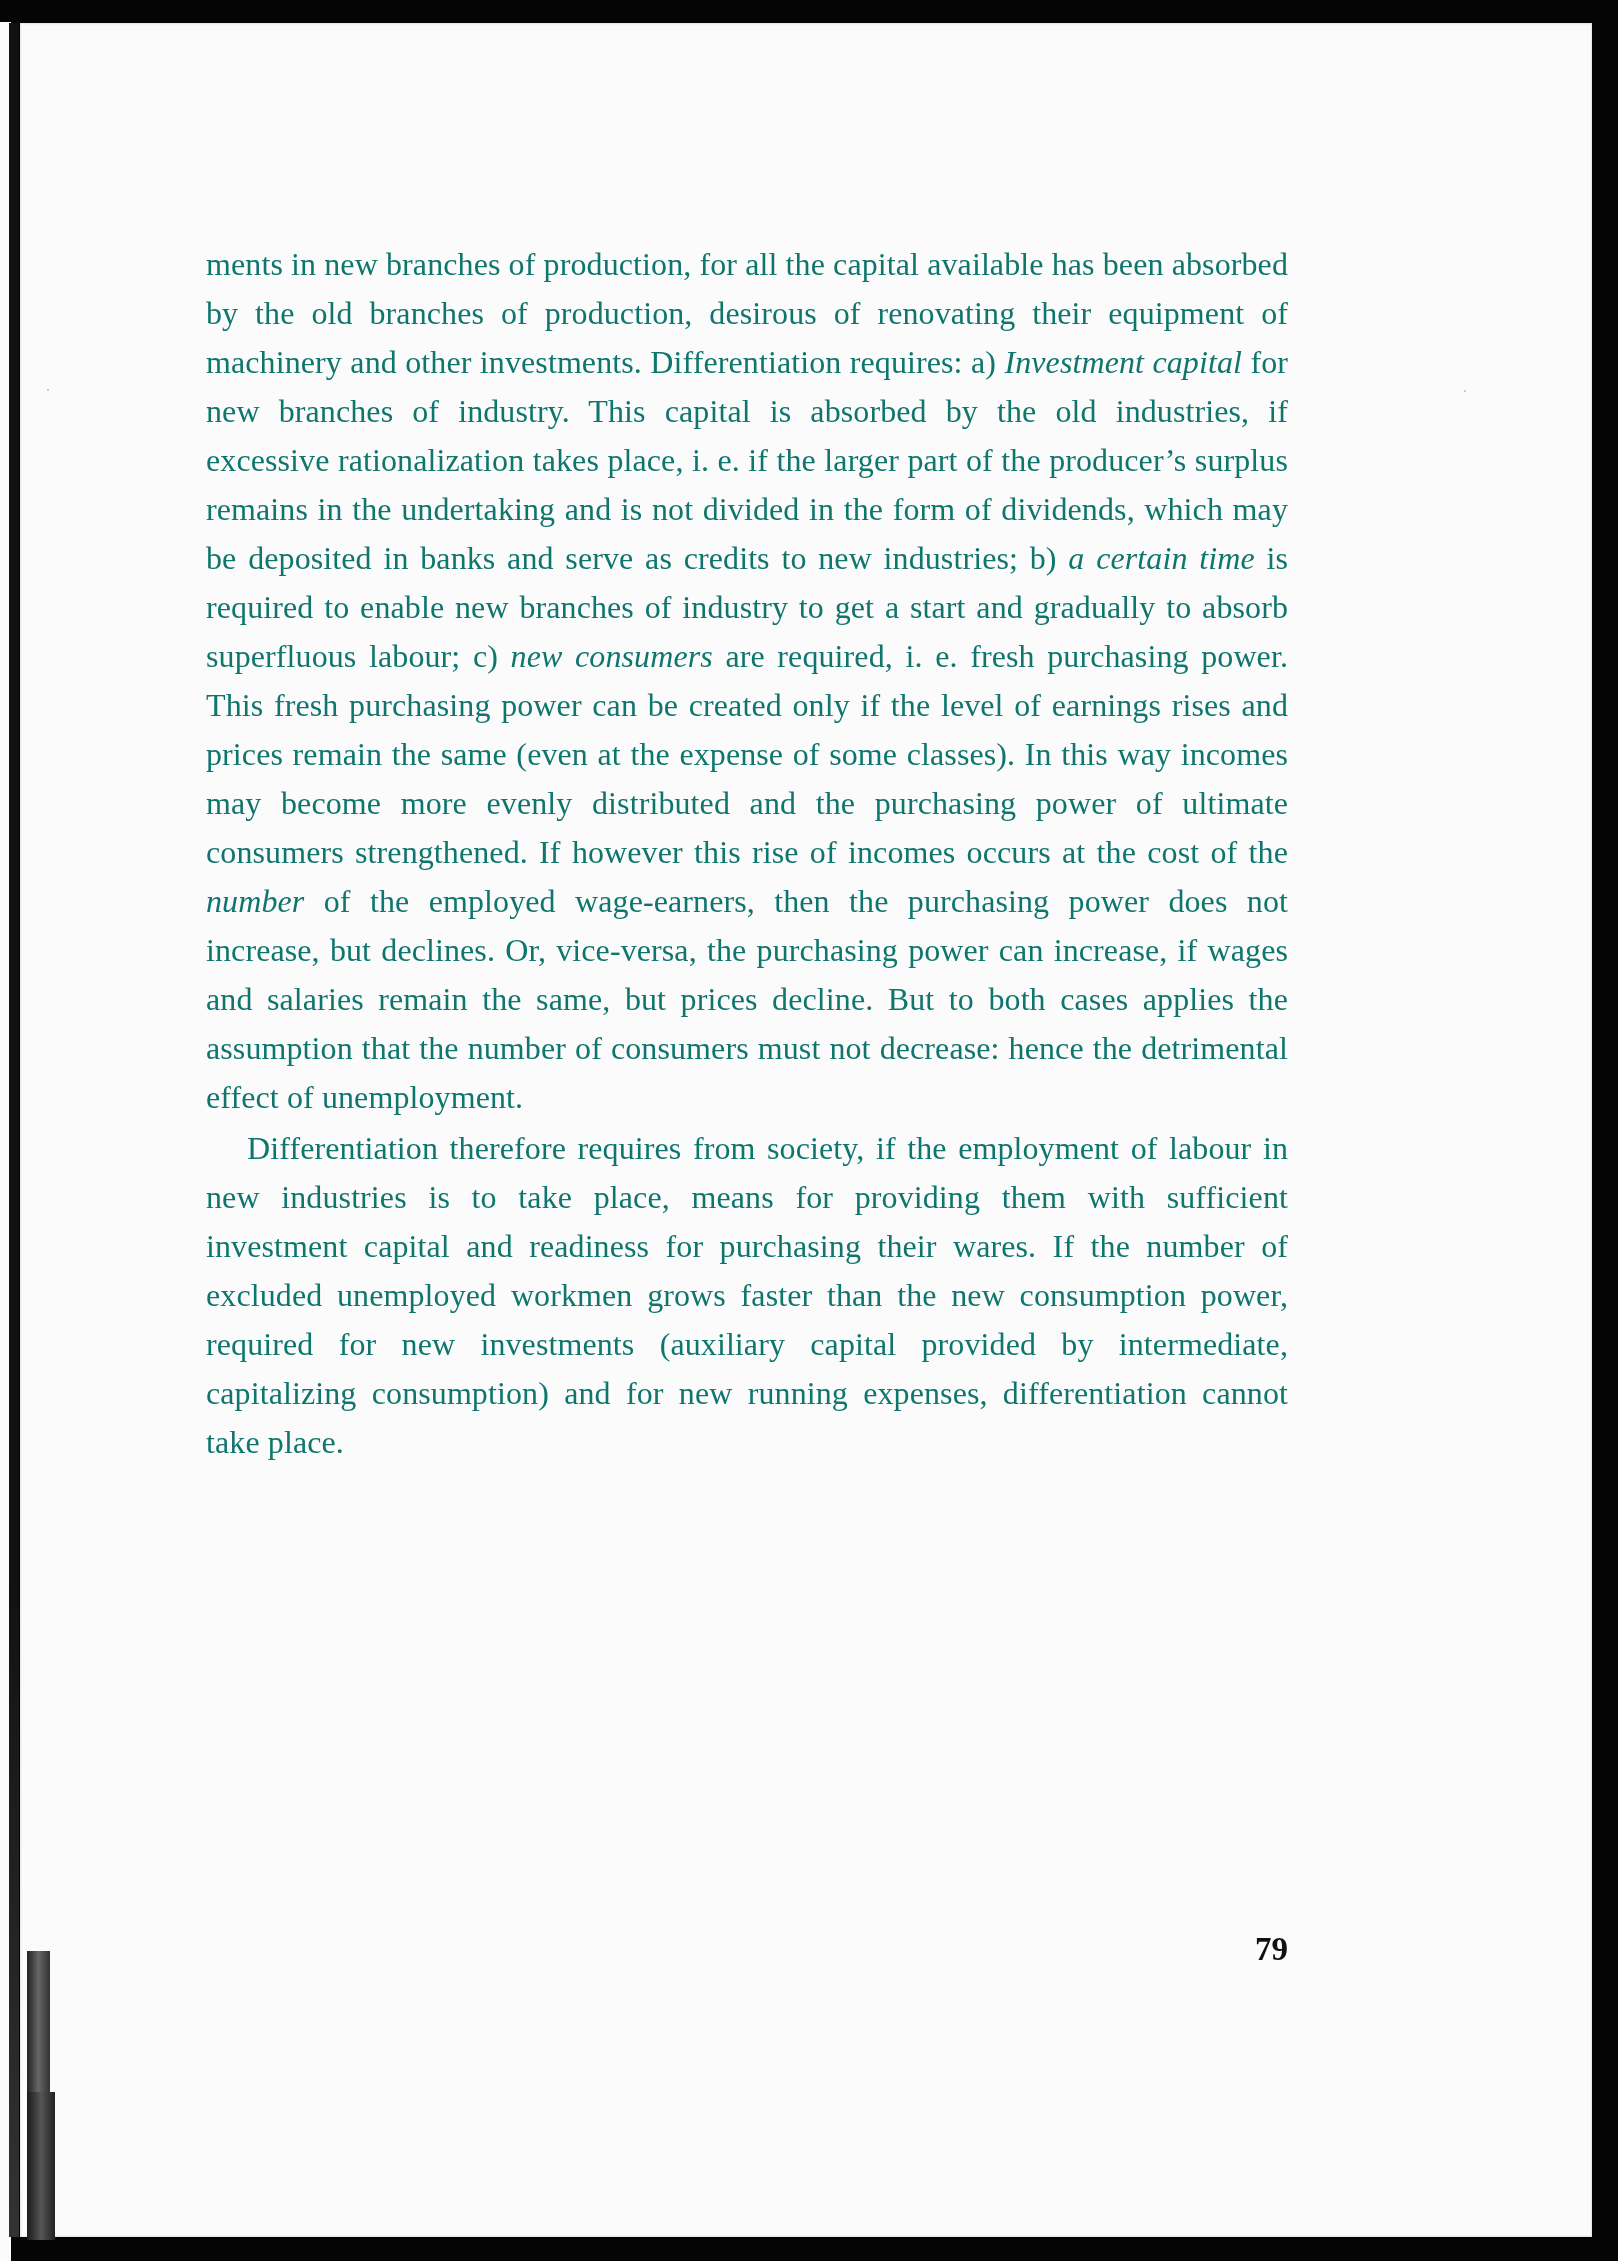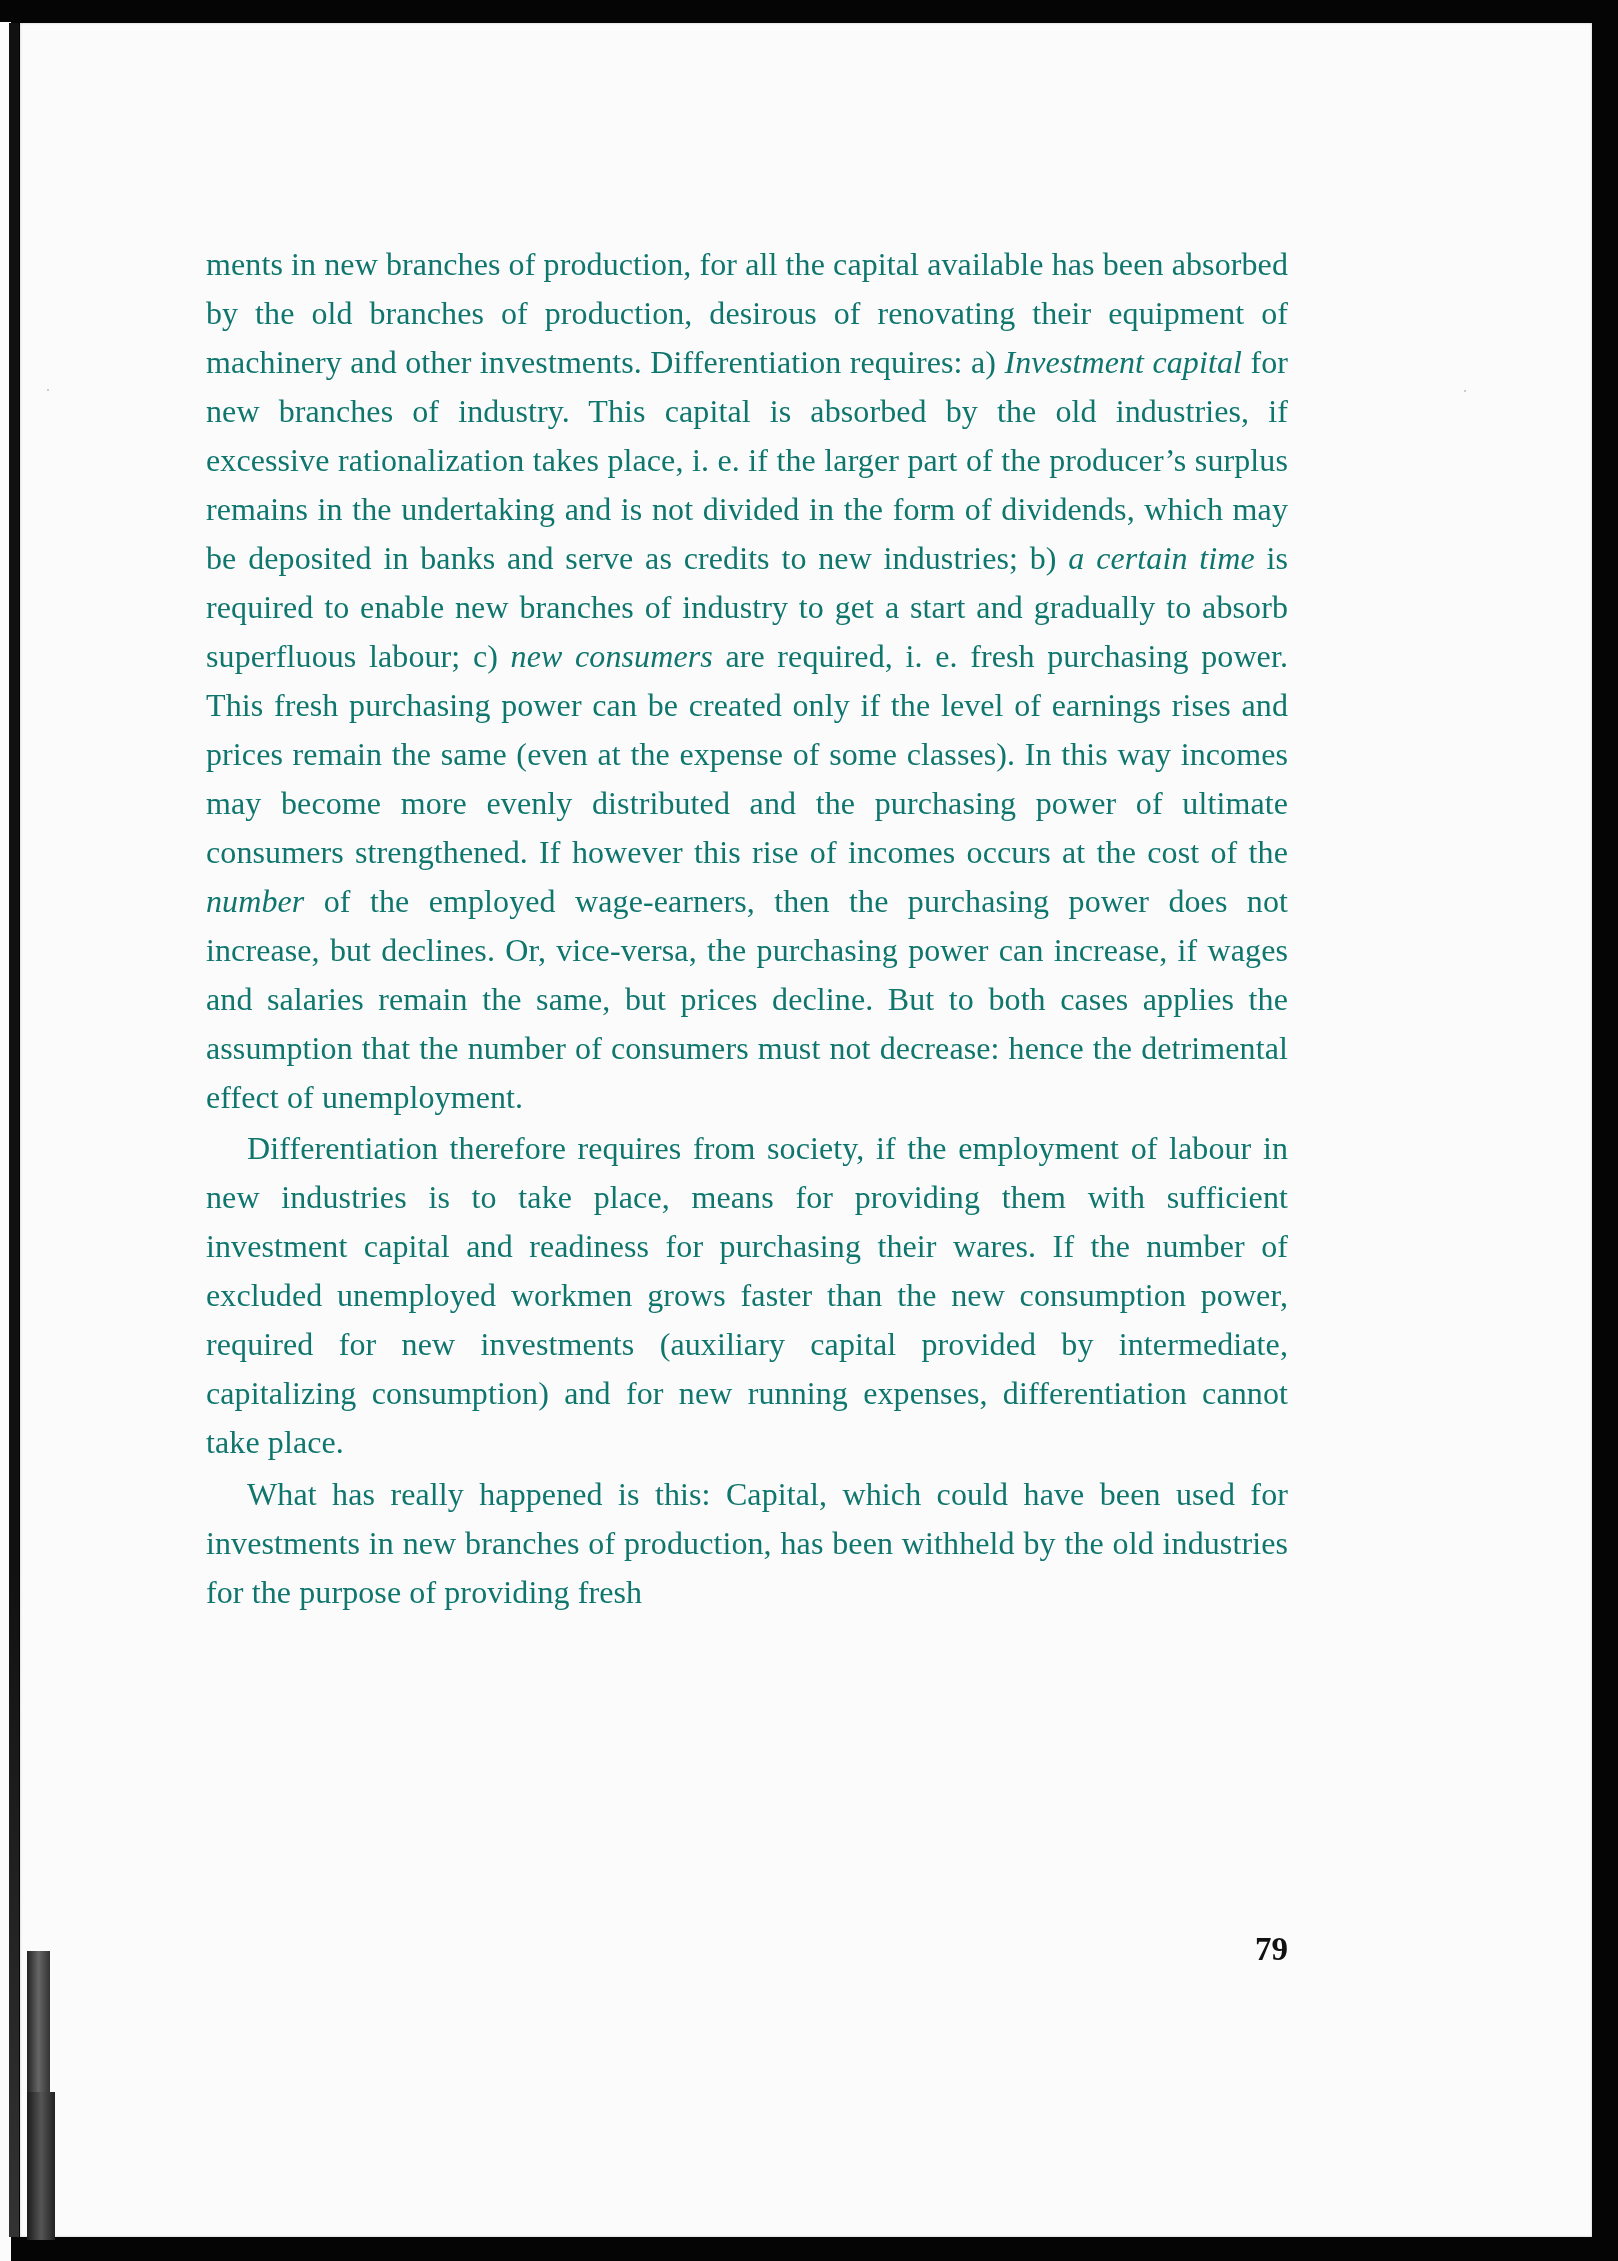--- a/index.html
+++ b/index.html
@@ -105,17 +105,16 @@
 <div class="left-edge"></div>
 <div class="left-edge-mid"></div>
 <div class="left-edge-thick"></div>
 
 <div class="speck" style="left:47px; top:389px;"></div>
 <div class="speck" style="left:1464px; top:390px;"></div>
 
 <div class="text-block">
   <p><span>ments in new branches of production, for all the capital available has been absorbed by the old branches of production, desirous of renovating their equipment of machinery and other investments. Differentiation requires: a) </span><em>Investment capital</em><span> for new branches of industry. This capital is absorbed by the old industries, if excessive rationalization takes place, i. e. if the larger part of the producer’s surplus remains in the undertaking and is not divided in the form of dividends, which may be deposited in banks and serve as credits to new industries; b) </span><em>a certain time</em><span> is required to enable new branches of industry to get a start and gradually to absorb superfluous labour; c) </span><em>new consumers</em><span> are required, i. e. fresh purchasing power. This fresh purchasing power can be created only if the level of earnings rises and prices remain the same (even at the expense of some classes). In this way incomes may become more evenly distributed and the purchasing power of ultimate consumers strengthened. If however this rise of incomes occurs at the cost of the </span><em>number</em><span> of the employed wage-earners, then the purchasing power does not increase, but declines. Or, vice-versa, the purchasing power can increase, if wages and salaries remain the same, but prices decline. But to both cases applies the assumption that the number of consumers must not decrease: hence the detrimental effect of unemployment.</span></p>
   <p class="indent"><span>Differentiation therefore requires from society, if the employment of labour in new industries is to take place, means for providing them with sufficient investment capital and readiness for purchasing their wares. If the number of excluded unemployed workmen grows faster than the new consumption power, required for new investments (auxiliary capital provided by intermediate, capitalizing consumption) and for new running expenses, differentiation cannot take place.</span></p>
-  <p class="indent"><span>What has really happened is this: Capital, which could have been used for investments in new branches of production, has been withheld by the old industries for the purpose of providing fresh</span></p>
 </div>
 
 <div class="page-number">79</div>
 
 
 </body></html>

